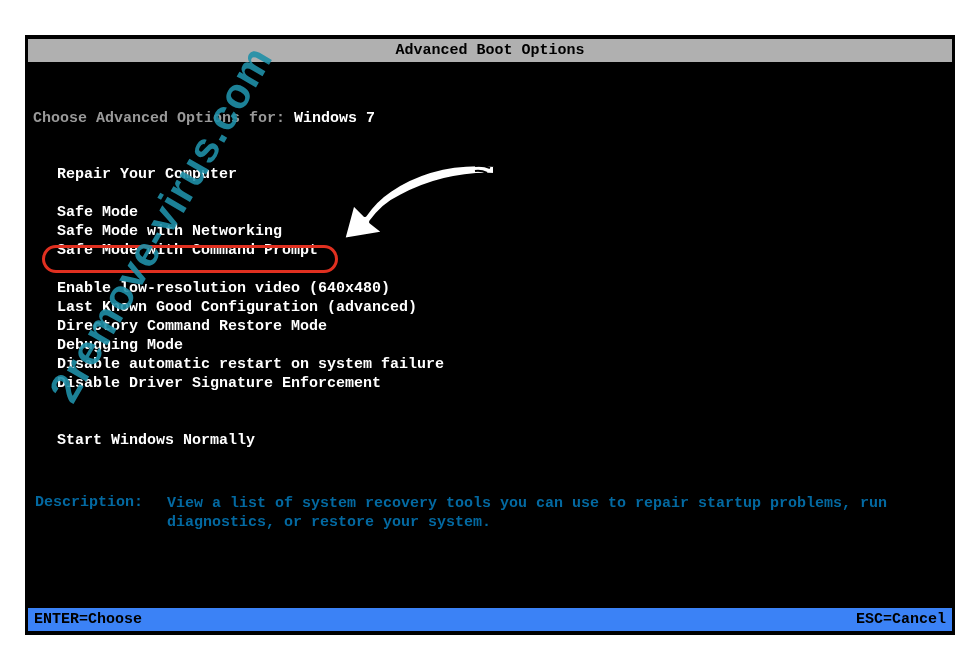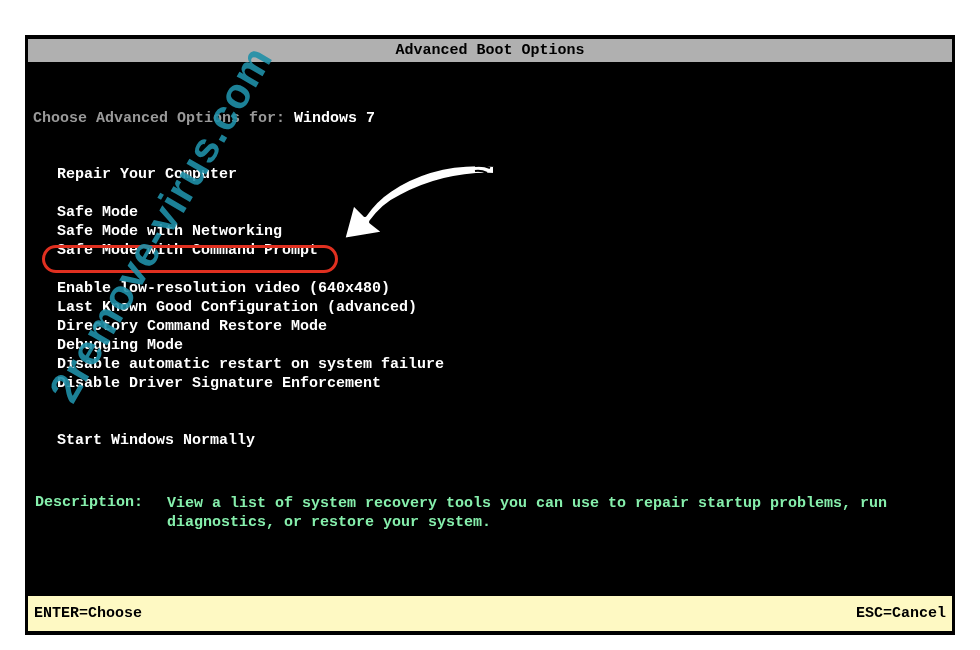--- a/index.html
+++ b/index.html
@@ -55,39 +55,39 @@
       color: #ffffff;
       line-height: 19px;
       cursor: pointer;
     }
     .menu-spacer {
       height: 19px;
     }
     .description-row {
       margin-top: 44px;
       margin-left: 2px;
-      color: #86efac;
+      color: #0369a1;
       display: flex;
       justify-content: space-between;
     }
     .desc-label {
       width: 132px;
       flex-shrink: 0;
     }
     .desc-text {
       line-height: 19px;
     }
     .footer-bar {
       position: absolute;
       bottom: 4px;
       left: 3px;
       right: 3px;
-      background: #fef9c3;
+      background: #3b82f6;
       color: #000;
-      padding: 9px 6px;
+      padding: 3px 6px;
       display: flex;
       justify-content: space-between;
     }
     .highlight-oval {
       position: absolute;
       left: 42px;
       top: 245px;
       width: 296px;
       height: 28px;
       border: 3px solid #e03020;

